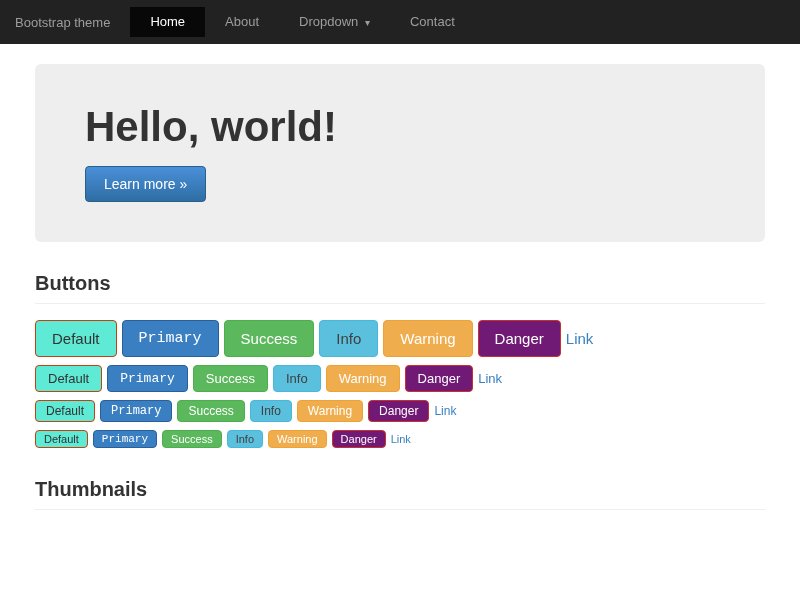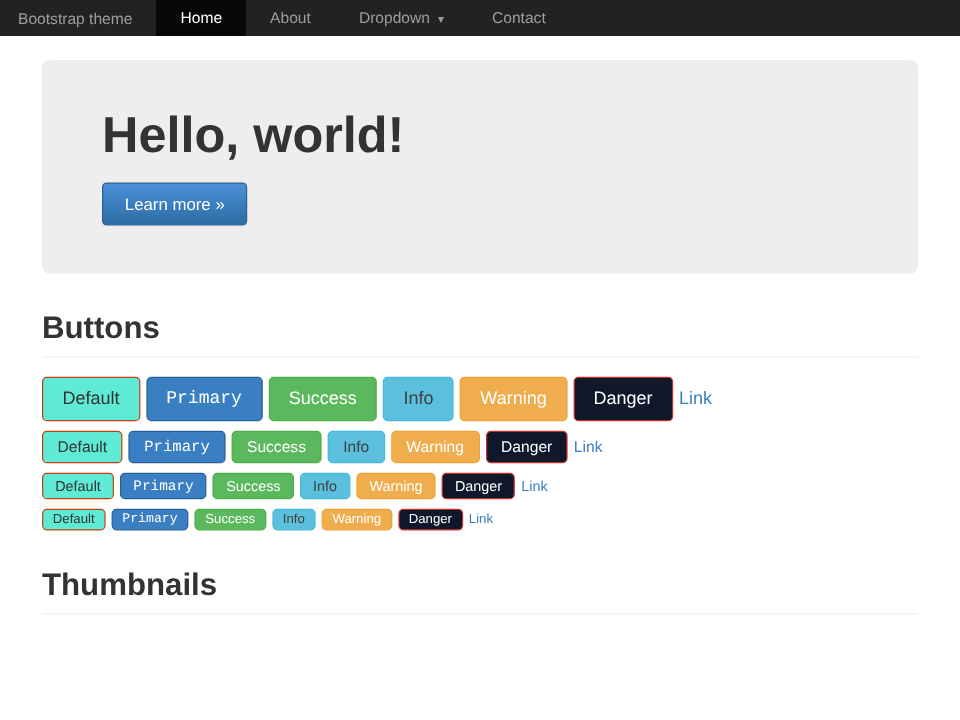--- a/index.html
+++ b/index.html
@@ -1,21 +1,21 @@
 <!DOCTYPE html>
 <html><head>
   <meta charset="utf-8">
   <style>
     * { box-sizing: border-box; margin: 0; padding: 0; }
     body { font-family: "Helvetica Neue", Helvetica, Arial, sans-serif; font-size: 14px; color: #333; background: #fff; }
 
     
     .navbar {
       background-color: #222;
-      height: 30px;
+      height: 44px;
       display: flex;
       align-items: center;
       padding: 0 15px;
     }
     .navbar-brand {
       color: #9d9d9d;
       font-size: 13px;
       margin-right: 20px;
       text-decoration: none;
     }
@@ -78,21 +78,21 @@
       border-radius: 4px;
       padding: 9px 18px;
       font-size: 14px;
       cursor: pointer;
       text-decoration: none;
       display: inline-block;
     }
 
     
     .section-title {
-      font-size: 26px;
+      font-size: 20px;
       font-weight: bold;
       color: #333;
       margin-bottom: 16px;
       border-bottom: 1px solid #eee;
       padding-bottom: 8px;
     }
 
     
     .buttons-section { margin-bottom: 30px; }
     .btn-row {
@@ -125,21 +125,21 @@
 
     
     .btn-row-4 .btn { padding: 2px 8px; font-size: 11px; }
     .btn-row-4 .btn-link { background: none; border: none; color: #3a7fc1; font-size: 11px; cursor: pointer; }
 
     .btn-default { background-color: #5eead4; border: 1px solid #c2410c; color: #333; }
     .btn-primary { background-color: #3a7fc1; border: 1px solid #2a6099; color: #fff; font-family: Liberation Mono, monospace; }
     .btn-success { background-color: #5cb85c; border: 1px solid #4cae4c; color: #fff; }
     .btn-info    { background-color: #5bc0de; border: 1px solid #46b8da; color: #404040; }
     .btn-warning { background-color: #f0ad4e; border: 1px solid #eea236; color: #fff; }
-    .btn-danger  { background-color: #0f172a; border: 1px solid #c9302c; color: #fff; }
+    .btn-danger  { background-color: #701a75; border: 1px solid #c9302c; color: #fff; }
 
     
     .thumbnails-section { margin-bottom: 30px; }
   </style>
 </head>
 <body>
 
 <nav class="navbar">
   <a class="navbar-brand">Bootstrap theme</a>
   <ul class="navbar-nav">

